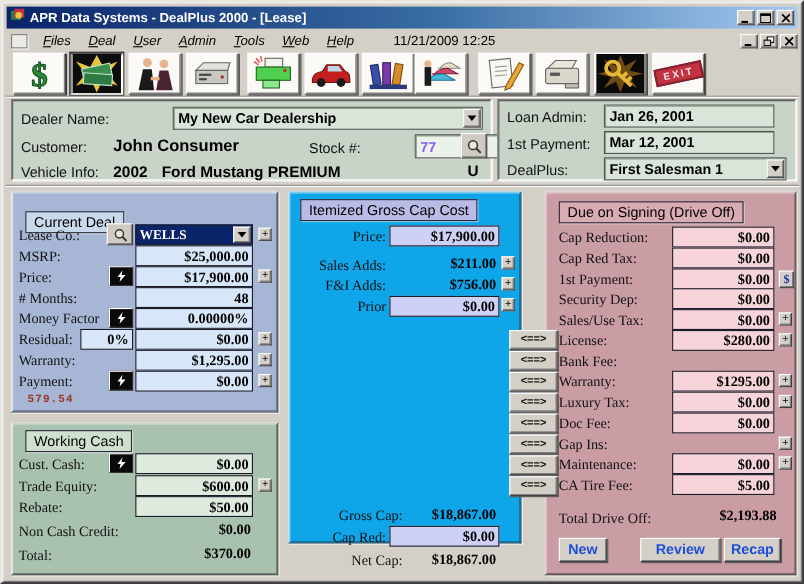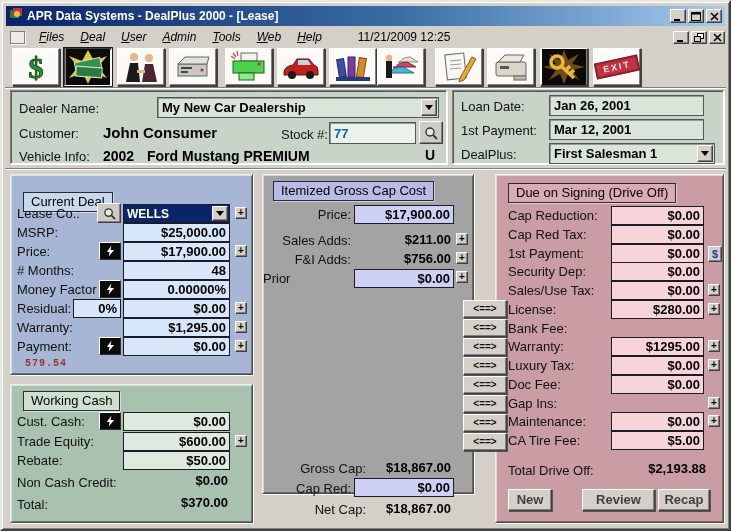--- a/index.html
+++ b/index.html
@@ -56,31 +56,31 @@
   .lbl { position:absolute; font-size:13px; color:#111; white-space:nowrap; }
   .val-bold { position:absolute; font-weight:bold; font-size:14px; color:#000; white-space:nowrap; }
   .hfield { position:absolute; background:#D9E5D9; border:1px solid #555;
     box-shadow: inset 1px 1px 0 #8FA08F; font-weight:bold; font-size:13px;
     color:#000; display:flex; align-items:center; padding-left:4px; }
   .drop-arrow-btn { position:absolute; right:1px; top:1px; bottom:1px; width:16px;
     background:#D4D0C8; border:1px solid; border-color:#fff #404040 #404040 #fff;
     box-shadow: inset -1px -1px 0 #808080; display:flex; align-items:center; justify-content:center; }
   .tri-down { width:0; height:0; border-left:4px solid transparent;
     border-right:4px solid transparent; border-top:5px solid #000; }
-  .stock-field { background:#EAF2EA; color:#0369a1; }
+  .stock-field { background:#EAF2EA; color:#8b5cf6;margin-left:48px; }
   .sq-btn { position:absolute; background:#D4D0C8; border:1px solid;
     border-color:#fff #404040 #404040 #fff; box-shadow: inset -1px -1px 0 #808080;
     display:flex; align-items:center; justify-content:center; }
 
   
   .panel { position:absolute; border:1px solid; border-color:#EDEDED #4a4a4a #4a4a4a #EDEDED;
     box-shadow: inset 1px 1px 0 rgba(255,255,255,.55), inset -1px -1px 0 rgba(0,0,0,.35), 1px 1px 0 #fff; }
   .p-deal  { left:8px;   top:172px; width:243px; height:201px; background:#A6B6D4; }
   .p-cash  { left:8px;   top:382px; width:243px; height:139px; background:#A9C1AF; }
-  .p-cap   { left:260px; top:172px; width:212px; height:320px; background:#a3a3a3; }
+  .p-cap   { left:260px; top:172px; width:212px; height:320px; background:#0ea5e9; }
   .p-drive { left:493px; top:172px; width:229px; height:349px; background:#CA9CA4; }
 
   .panel-title { position:absolute; border:1px solid #2a2a3a; font-size:13px;
     color:#000; padding:1px 7px 2px; white-space:nowrap; box-shadow:1px 1px 0 rgba(255,255,255,.5); }
   .p-deal  .panel-title { background:#C9D9EC; left:12px; top:17px; }
   .p-cash  .panel-title { background:#CFE0CF; left:12px; top:6px; }
   .p-cap   .panel-title { background:#B9BBE6; left:10px; top:6px; }
   .p-drive .panel-title { background:#D9ABB3; left:12px; top:8px; }
 
   .fieldbox { position:absolute; border:1px solid #1c1c28; font-weight:bold;
@@ -97,34 +97,34 @@
     border:1px solid; border-color:#fff #303030 #303030 #fff;
     display:flex; align-items:center; justify-content:center; }
   .mag-btn { background:#CFCBC2; }
   .plus-btn { width:12px; height:12px; font-size:10px; font-weight:bold; line-height:10px; }
   .dollar-btn { width:14px; height:16px; font-size:11px; font-weight:bold; color:#2238A8; }
 
   .lease-drop { position:absolute; left:112px; top:0; width:107px; height:19px;
     background:#0A246A; border:1px solid #1c1c28; color:#fff; font-weight:bold;
     font-size:12px; display:flex; align-items:center; padding-left:3px; }
 
-  .drow { position:absolute; left:0; right:0; height:19px; }
+  .drow { position:absolute; left:0; right:0; height:19px;font-family:Liberation Serif, serif; }
   .drow .lbl { top:2px; }
   .payment-calc { position:absolute; font-family:"Liberation Mono", monospace;
     font-size:10px; font-weight:bold; color:#99352B; letter-spacing:1px; }
 
   .transfer-btn { position:absolute; left:461px; width:44px; height:18px;
     background:#D4D0C8; border:1px solid; border-color:#fff #404040 #404040 #fff;
     box-shadow: inset -1px -1px 0 #808080, 1px 1px 0 #555;
     font-size:10px; font-weight:bold; color:#111; text-align:center; line-height:16px;
     z-index:6; letter-spacing:0; }
 
   .action-btn { position:absolute; background:#D4D0C8; border:1px solid;
     border-color:#fff #404040 #404040 #fff; box-shadow: inset -1px -1px 0 #808080, 1px 1px 0 #555;
-    font-weight:bold; font-size:13px; color:#404040; text-align:center; height:22px; line-height:20px; }
+    font-weight:bold; font-size:13px; color:#1d4ed8; text-align:center; height:22px; line-height:20px; }
 </style>
 </head>
 <body>
 
 <div class="window">
 
   <div class="titlebar">
     <span>
       <svg width="14" height="14" viewBox="0 0 14 14">
           <rect x="1" y="3" width="9" height="8" fill="#2E7A42"></rect>
@@ -294,21 +294,21 @@
           <line x1="9" y1="9" x2="13" y2="13" stroke="#333" stroke-width="1.8"></line>
         </svg>
     </span>
     <span class="lbl" style="left:8px; top:58px">Vehicle Info:</span>
     <span class="val-bold" style="left:92px; top:57px">2002</span>
     <span class="val-bold" style="left:136px; top:57px">Ford Mustang PREMIUM</span>
     <span class="val-bold" style="left:414px; top:56px">U</span>
   </div>
 
   <div class="hdr-panel hdr-right">
-    <span class="lbl" style="left:8px; top:8px">Loan Date:</span>
+    <span class="lbl" style="left:8px; top:8px">Loan Admin:</span>
     <span class="hfield" style="left:96px; top:4px; width:155px; height:21px">Jan 26, 2001</span>
     <span class="lbl" style="left:8px; top:32px">1st Payment:</span>
     <span class="hfield" style="left:96px; top:28px; width:155px; height:21px">Mar 12, 2001</span>
     <span class="lbl" style="left:8px; top:56px">DealPlus:</span>
     <span class="hfield" style="left:96px; top:52px; width:166px; height:21px">
       <span>First Salesman 1</span>
       <span class="drop-arrow-btn">
           <span class="tri-down"></span>
         </span>
     </span>
@@ -425,21 +425,21 @@
       <span class="lbl" style="left:0; width:88px; text-align:right">Sales Adds:</span>
       <span class="plainval" style="left:91px; width:97px; top:1px">$211.00</span>
       <span class="sq-btn plus-btn" style="left:193px; top:2px">+</span>
     </div>
     <div class="drow" style="top:75px">
       <span class="lbl" style="left:0; width:88px; text-align:right">F&amp;I Adds:</span>
       <span class="plainval" style="left:91px; width:97px; top:1px">$756.00</span>
       <span class="sq-btn plus-btn" style="left:193px; top:2px">+</span>
     </div>
     <div class="drow" style="top:94px">
-      <span class="lbl" style="left:0; width:88px; text-align:left">Prior</span>
+      <span class="lbl" style="left:0; width:88px; text-align:right">Prior</span>
       <span class="fieldbox" style="left:91px; width:100px">$0.00</span>
       <span class="sq-btn plus-btn" style="left:193px; top:2px">+</span>
     </div>
     <div class="drow" style="top:284px">
       <span class="lbl" style="left:0; width:103px; text-align:right">Gross Cap:</span>
       <span class="plainval" style="left:91px; width:97px; top:1px">$18,867.00</span>
     </div>
     <div class="drow" style="top:303px">
       <span class="lbl" style="left:0; width:88px; text-align:right; top:3px">Cap Red:</span>
       <span class="fieldbox" style="left:91px; width:100px">$0.00</span>

